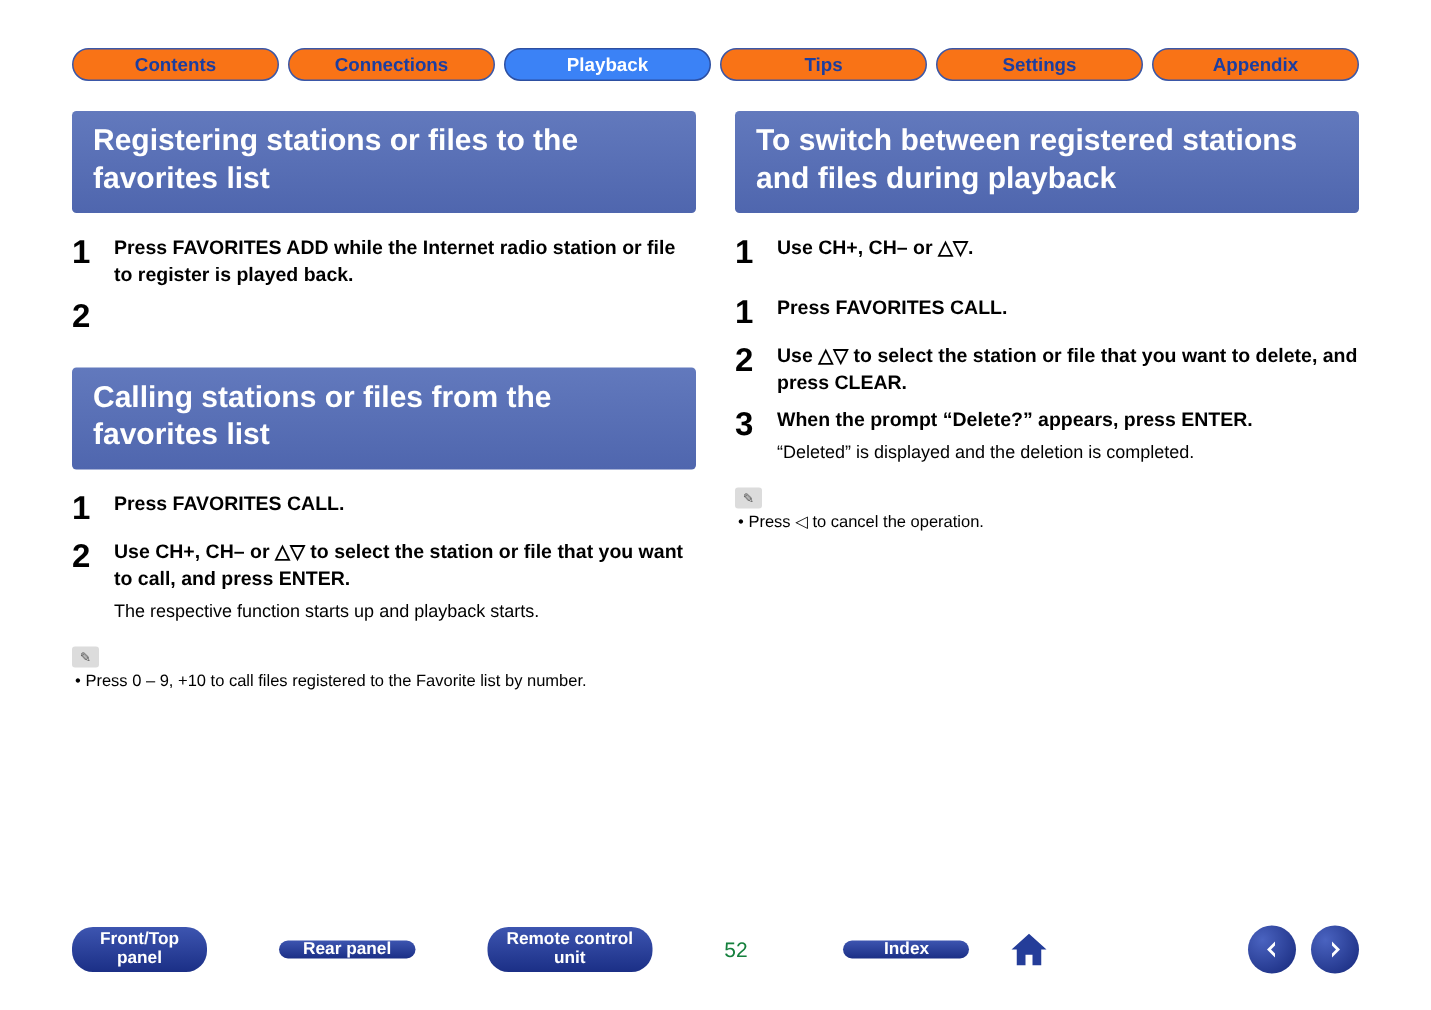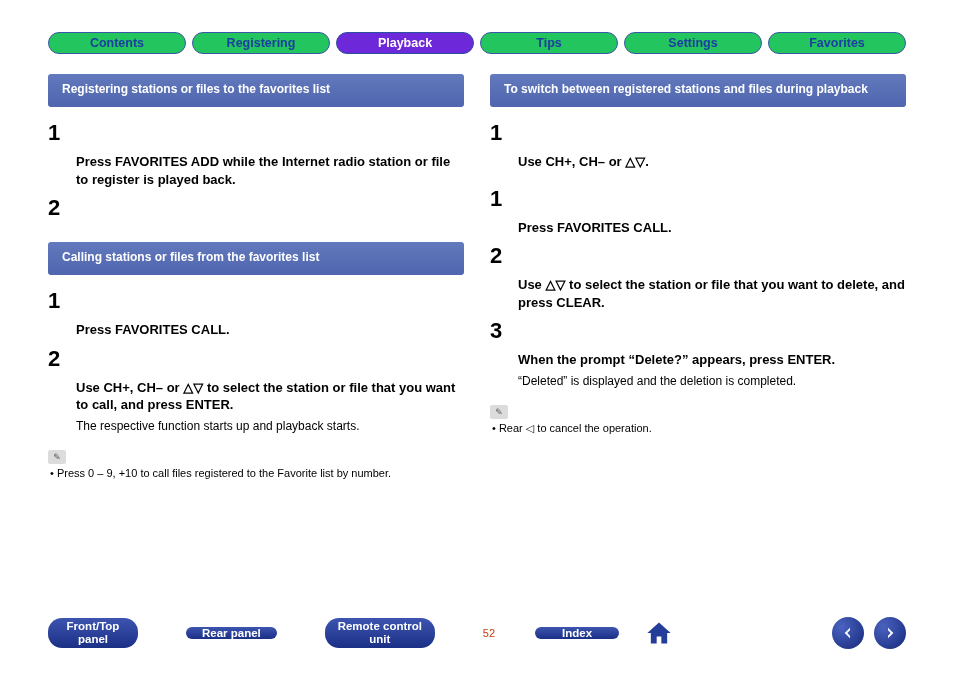--- a/index.html
+++ b/index.html
@@ -24,58 +24,58 @@
     height: 22px;
     border: 1px solid #3a57a8;
     border-radius: 11px;
     color: #1c3ea0;
     font-weight: bold;
     font-size: 12.5px;
     display: flex;
     align-items: center;
     justify-content: center;
     cursor: pointer;
-    background: #22c55e;
+    background: #f97316;
   }
   .tab.active {
-    background: #6d28d9;
+    background: #3b82f6;
     color: #fff;
     border-color: #2d4fa1;
   }
 
   
   .content {
     display: flex;
     gap: 26px;
     padding: 20px 48px 0 48px;
   }
   .col { flex: 1; }
 
   .section-head {
     background: #586fb5;
     background: linear-gradient(#6279bd, #4f66ae);
     color: #fff;
     font-weight: bold;
-    font-size: 12px;
+    font-size: 20px;
     padding: 8px 14px 10px 14px;
     border-radius: 3px;
     line-height: 1.25;
     margin-bottom: 14px;
   }
 
   .step { display: flex; margin-bottom: 8px; }
   .step-num {
     font-size: 22px;
     font-weight: bold;
     width: 28px;
     flex-shrink: 0;
     line-height: 1.1;
   }
   .step-body { flex: 1; }
-  .step-body .title { font-weight: bold; font-size: 13px; line-height: 1.35; margin-top: 32px; }
+  .step-body .title { font-weight: bold; font-size: 13px; line-height: 1.35; }
   .step-body .note { font-size: 12px; margin-top: 4px; line-height: 1.35; }
 
   .noteicon {
     display: inline-block;
     width: 18px; height: 14px;
     background: #dcdcdc;
     border-radius: 2px;
     font-size: 9px;
     text-align: center;
     line-height: 14px;
@@ -105,23 +105,23 @@
     border-radius: 14px;
     padding: 0 16px;
     text-align: center;
     min-width: 84px;
     line-height: 1.1;
     cursor: pointer;
     margin-right: 48px;
   }
   .pill.two { padding: 2px 10px; }
   .pagenum {
-    font-size: 11px;
-    color: #c2410c;
-    margin-right: 40px;
+    font-size: 14px;
+    color: #15803d;
+    margin-right: 64px;
   }
   .home {
     width: 28px; height: 28px;
     color: #243d99;
     margin-left: 26px;
     cursor: pointer;
   }
   .navarrows {
     margin-left: auto;
     display: flex;
@@ -136,25 +136,25 @@
     justify-content: center;
     cursor: pointer;
   }
   .circle svg { width: 16px; height: 16px; fill: #fff; }
 </style>
 </head>
 <body>
 
 <div class="tabbar">
   <div class="tab">Contents</div>
-  <div class="tab">Registering</div>
+  <div class="tab">Connections</div>
   <div class="tab active">Playback</div>
   <div class="tab">Tips</div>
   <div class="tab">Settings</div>
-  <div class="tab">Favorites</div>
+  <div class="tab">Appendix</div>
 </div>
 
 <div class="content">
 
   <div class="col">
     <div class="section-head">Registering stations or files to the favorites list</div>
     <div class="step">
       <div class="step-num">1</div>
       <div class="step-body">
         <div class="title">Press FAVORITES ADD while the Internet radio station or file to register is played back.</div>
@@ -208,21 +208,21 @@
       </div>
     </div>
     <div class="step">
       <div class="step-num">3</div>
       <div class="step-body">
         <div class="title">When the prompt “Delete?” appears, press ENTER.</div>
         <div class="note">“Deleted” is displayed and the deletion is completed.</div>
       </div>
     </div>
     <div class="noteicon">✎</div>
-    <div class="footnote">• <span>Rear ◁ to cancel the operation.</span></div>
+    <div class="footnote">• <span>Press ◁ to cancel the operation.</span></div>
   </div>
 </div>
 
 <div class="bottombar">
   <div class="pill two"><span style="display:inline-block;max-width:70px;">Front/Top panel</span></div>
   <div class="pill">Rear panel</div>
   <div class="pill two"><span style="display:inline-block;max-width:90px;text-align:center;">Remote control unit</span></div>
   <div class="pagenum">52</div>
   <div class="pill" style="margin-right:0">Index</div>
   <div class="home">

